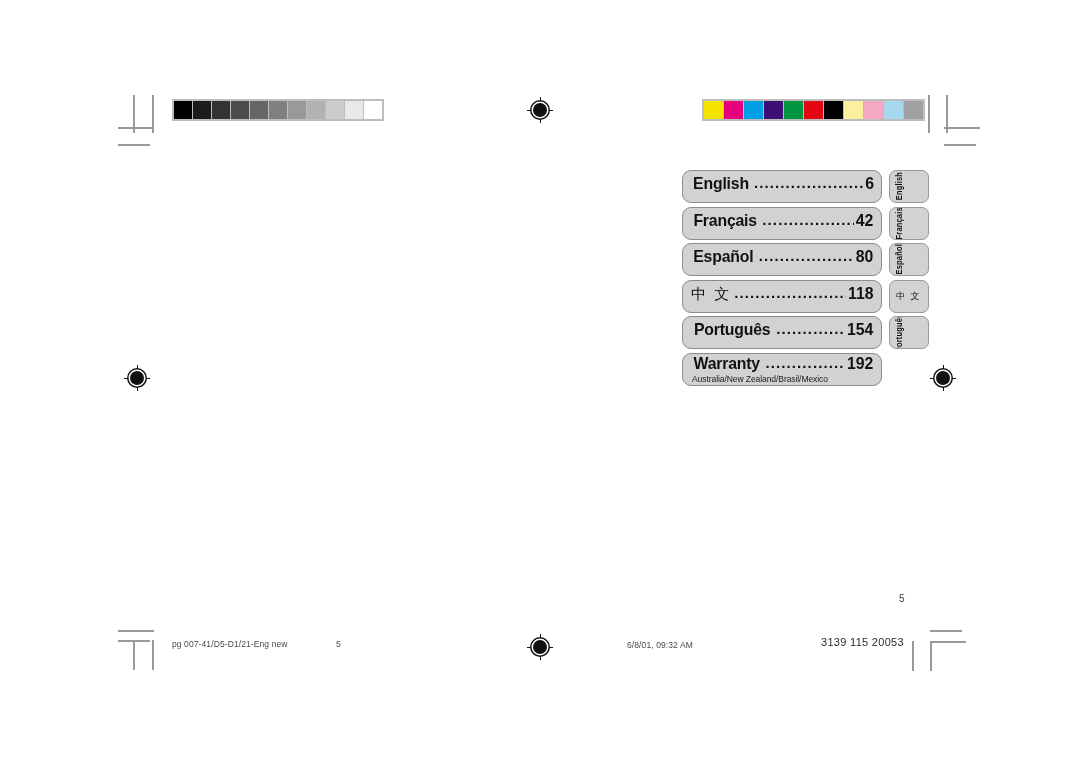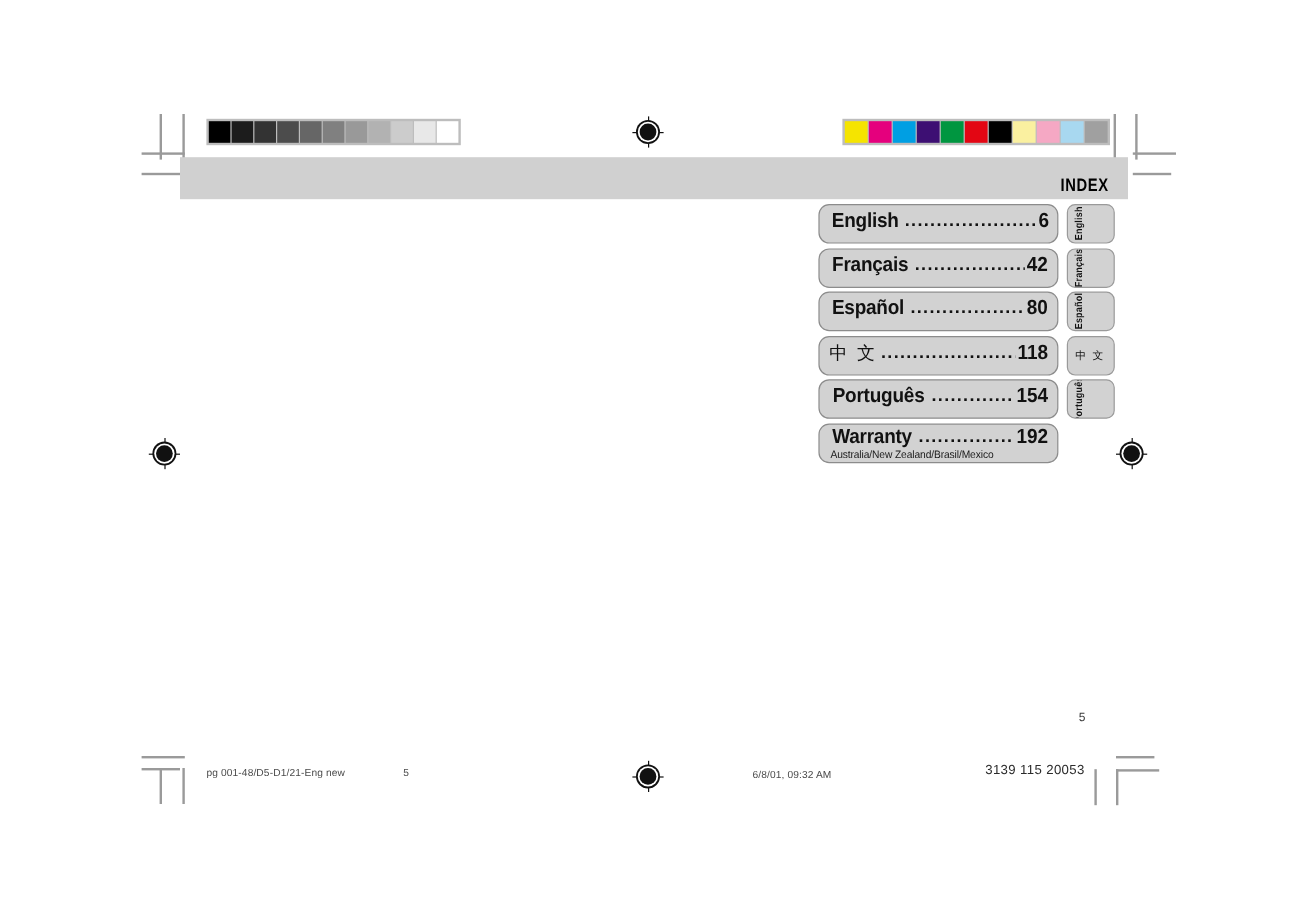--- a/index.html
+++ b/index.html
@@ -164,21 +164,21 @@
   .pill-sub {
     position: absolute;
     left: 9px;
     bottom: 1px;
     font-size: 9px;
     color: #1a1a1a;
     letter-spacing: -0.1px;
     transform: scaleX(0.95);
     transform-origin: left bottom;
   }
-  .lang-pill.has-sub .pill-inner { top: 0px; }
+  .lang-pill.has-sub .pill-inner { top: 0px; align-items: center; }
 
   
   .side-tab {
     width: 40px;
     height: 33px;
     margin-left: 7px;
     background: #d2d2d2;
     border: 1.4px solid #9a9a9a;
     border-radius: 7px;
     box-sizing: border-box;
@@ -341,23 +341,20 @@
       <div class="swatch" style="background: rgb(61, 15, 115);"></div>
       <div class="swatch" style="background: rgb(0, 150, 64);"></div>
       <div class="swatch" style="background: rgb(227, 6, 19);"></div>
       <div class="swatch" style="background: rgb(0, 0, 0);"></div>
       <div class="swatch" style="background: rgb(250, 240, 160);"></div>
       <div class="swatch" style="background: rgb(245, 168, 196);"></div>
       <div class="swatch" style="background: rgb(168, 216, 240);"></div>
       <div class="swatch" style="background: rgb(160, 160, 160);"></div>
     </div>
 
-  <div id="header-band">
-    <div id="header-title">INDEX</div>
-  </div>
 
   <div id="index-block">
       <div class="index-row">
         <div class="lang-pill">
           <div class="pill-inner">
             <span class="pill-label">English</span>
             <span class="pill-dots">..............................</span>
             <span class="pill-page">6</span>
           </div>
         </div>
@@ -421,18 +418,18 @@
             <span class="pill-page">192</span>
           </div>
           <div class="pill-sub">Australia/New Zealand/Brasil/Mexico</div>
         </div>
         <div class="side-tab spacer"></div>
       </div>
     </div>
 
   <div id="laser-page-num">5</div>
 
-  <div class="footer-text" id="footer-file">pg 001-48/D5-D1/21-Eng new</div>
+  <div class="footer-text" id="footer-file">pg 007-41/D5-D1/21-Eng new</div>
   <div class="footer-text" id="footer-pg">5</div>
   <div class="footer-text" id="footer-date">6/8/01, 09:32 AM</div>
   <div class="footer-text" id="footer-code">3139 115 20053</div>
 
 </div>
 
 </body></html>

